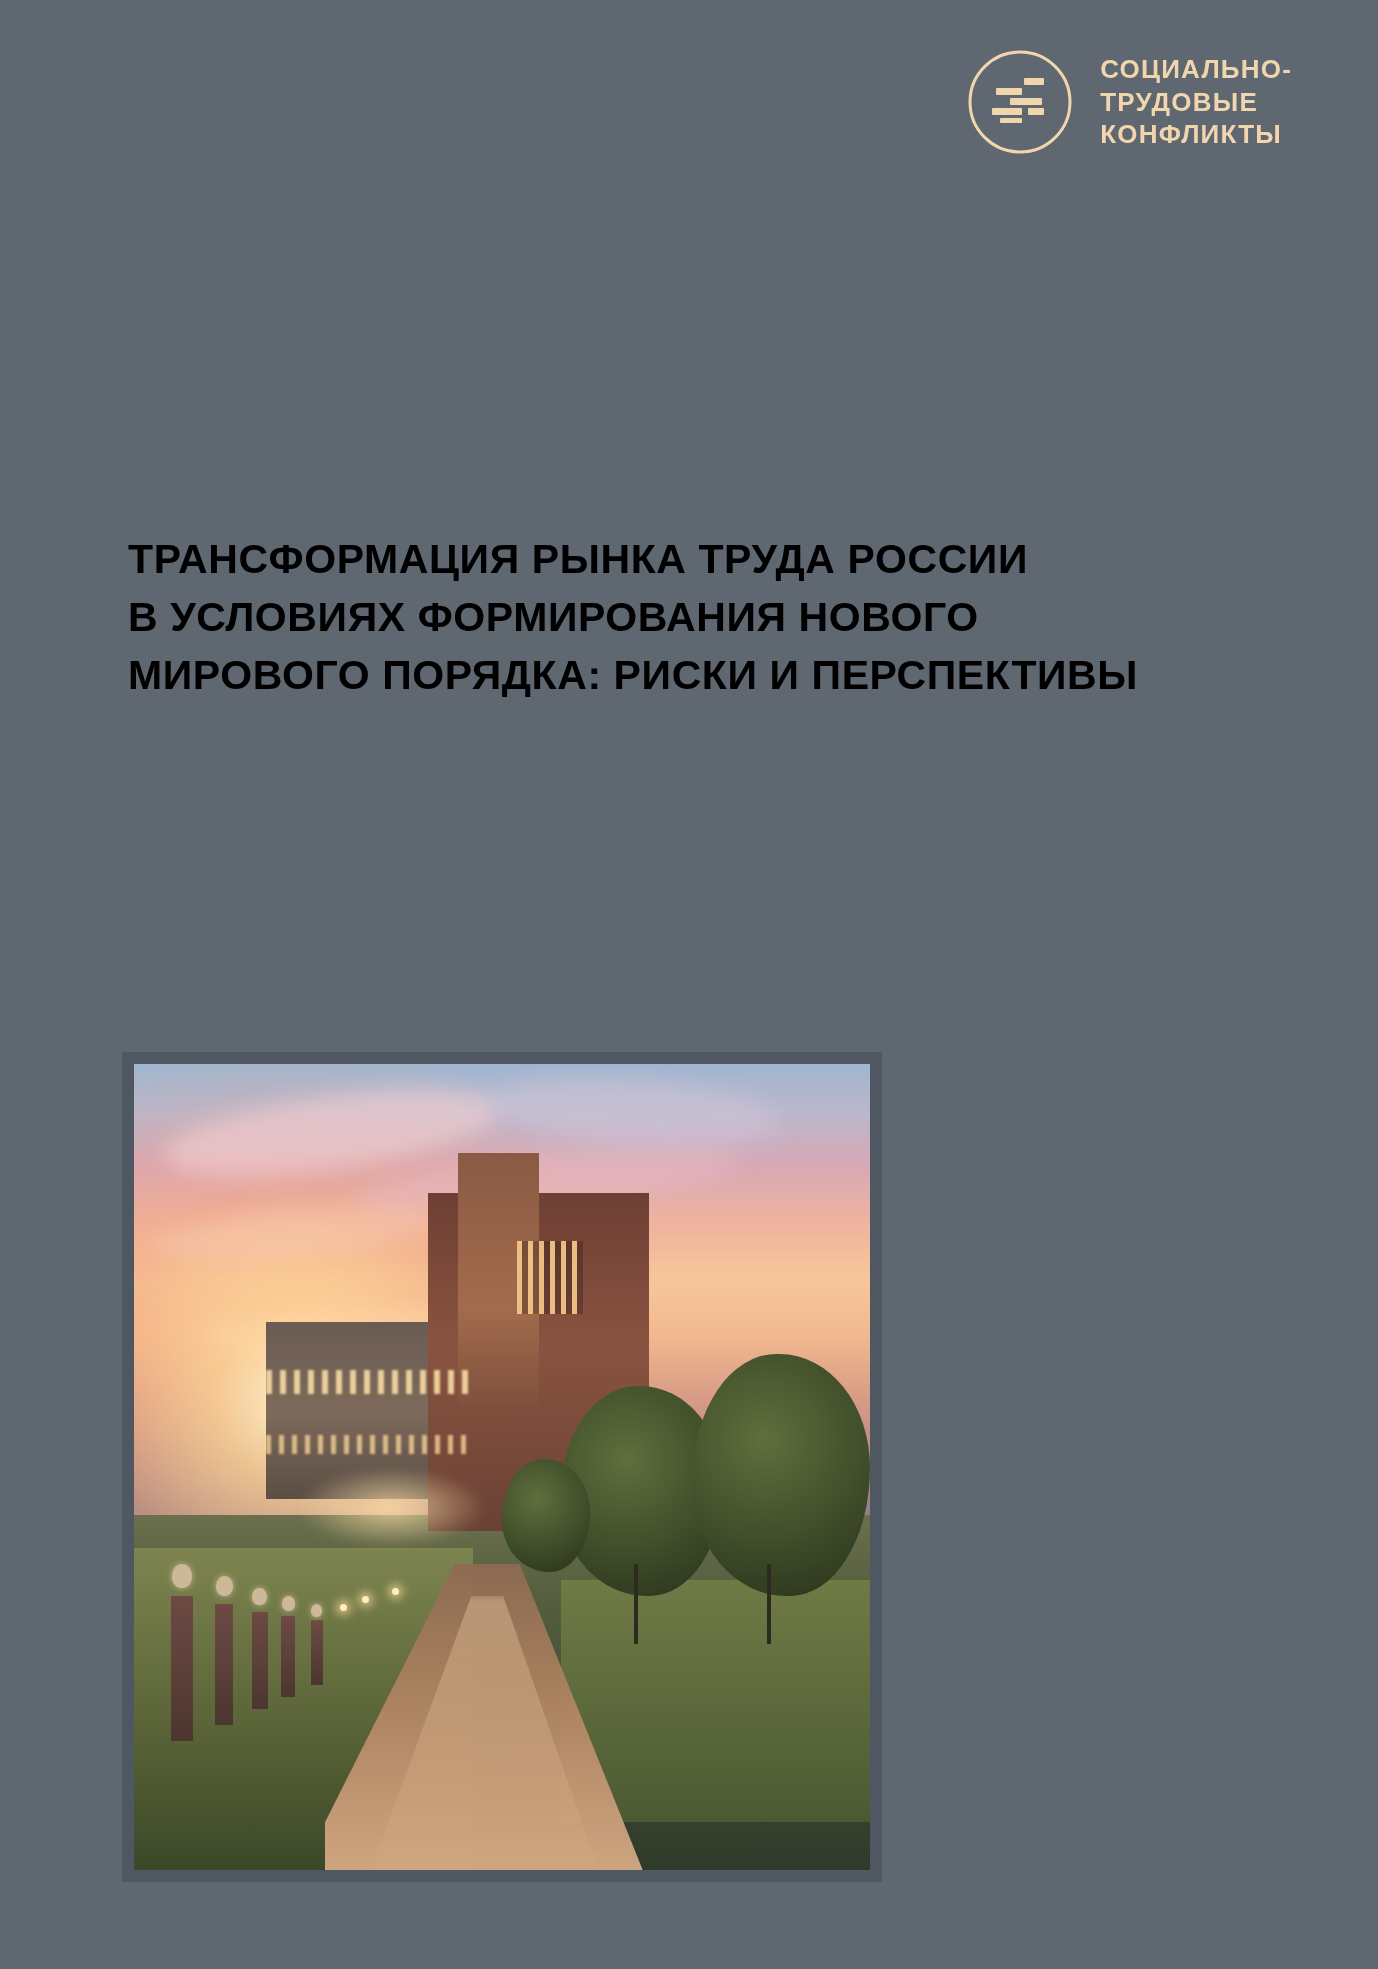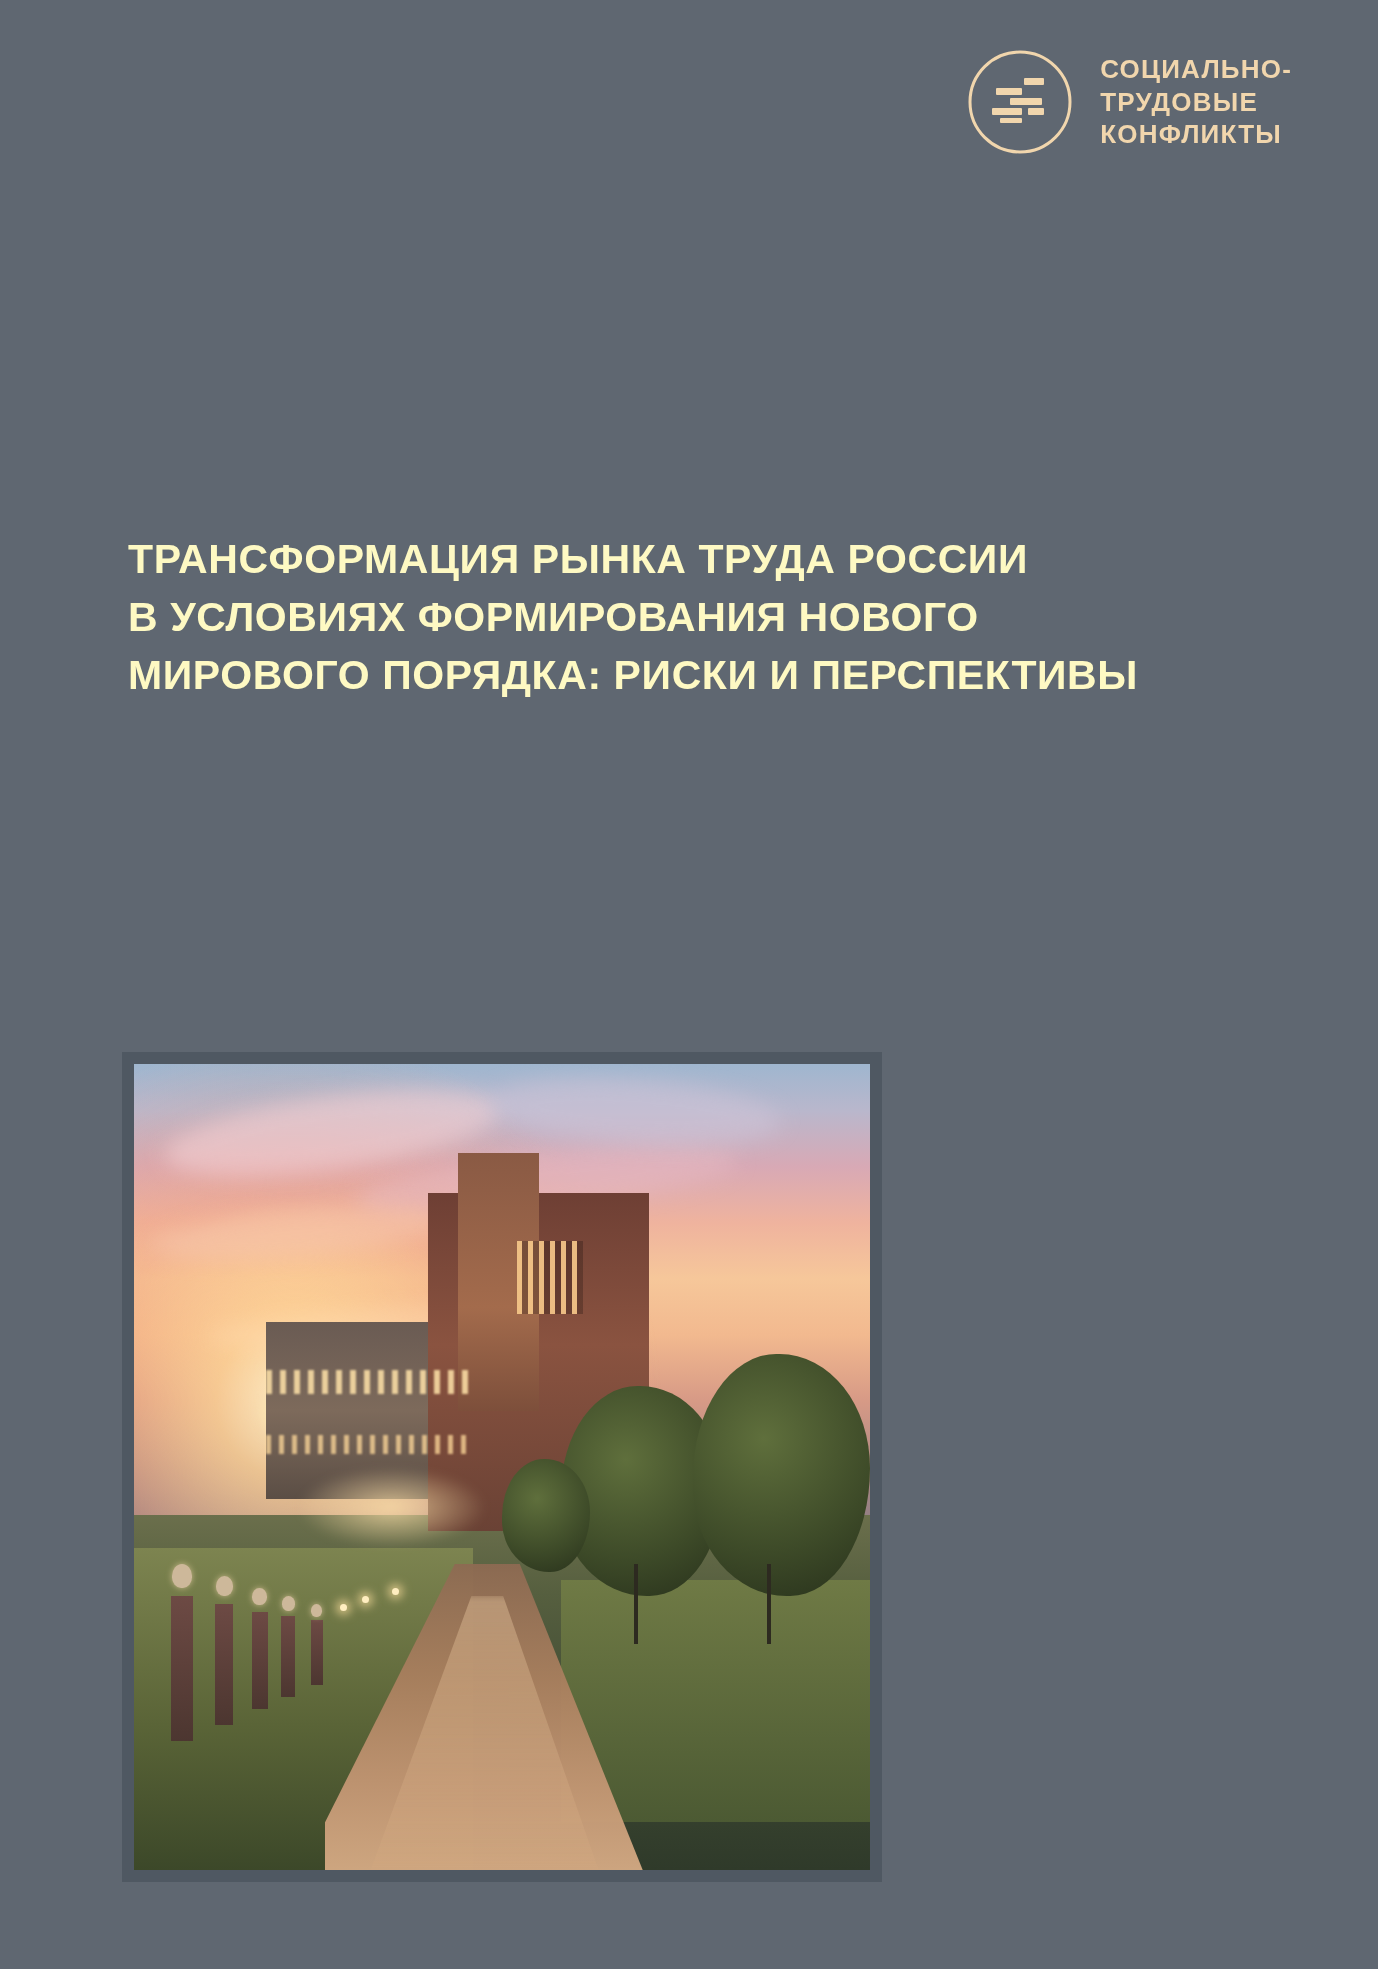--- a/index.html
+++ b/index.html
@@ -46,21 +46,21 @@
     white-space: pre-line;
     text-align: left;
   }
 
   
   .title {
     position: absolute;
     left: 128px;
     right: 78px;
     top: 530px;
-    color: #fef9c3;
+    color: #000000;
     font-family: "Liberation Sans", sans-serif;
     font-weight: bold;
     font-size: 41px;
     line-height: 1.42;
     letter-spacing: 0.6px;
     text-transform: uppercase;
     white-space: pre-line;
   }
 
   

